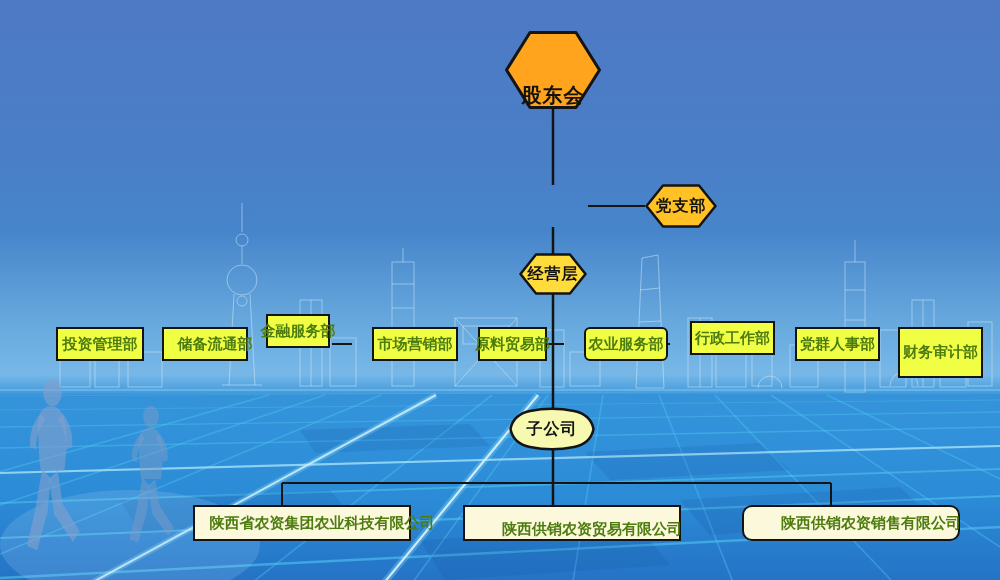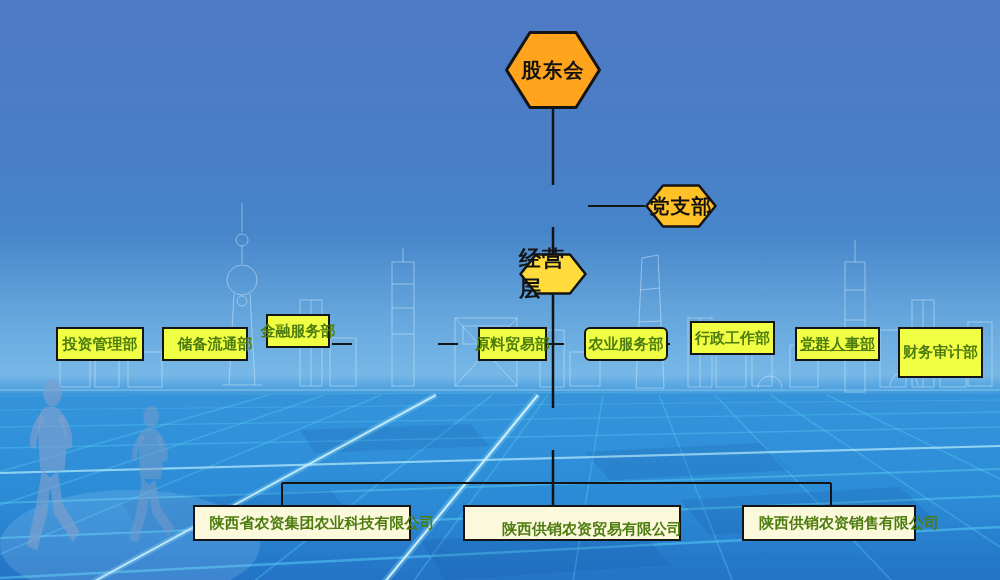--- a/index.html
+++ b/index.html
@@ -151,70 +151,79 @@
       <line x1="648" y1="344" x2="670" y2="344" stroke-width="2"></line>
       <line x1="755" y1="344" x2="775" y2="344" stroke-width="2"></line>
       <line x1="860" y1="344" x2="878" y2="344" stroke-width="2"></line>
       <line x1="553" y1="450" x2="553" y2="506" stroke-width="2.5"></line>
       <line x1="282" y1="483" x2="831" y2="483" stroke-width="2"></line>
       <line x1="282" y1="483" x2="282" y2="506" stroke-width="2"></line>
       <line x1="831" y1="483" x2="831" y2="506" stroke-width="2"></line>
     </g>
   </svg>
 
-  <div class="node hex" style="left:505px;top:31px;width:96px;height:78px;font-size:20px;">
+  <div class="node hex" style="left:505px;top:31px;width:96px;height:78px;font-size:20px;align-items:flex-end;">
     <svg viewBox="0 0 96 78">
         <polygon points="25,1.5 71,1.5 94.5,39 71,76.5 25,76.5 1.5,39" fill="#FFA41C" stroke="#141414" stroke-width="3" stroke-linejoin="round"></polygon>
       </svg>
     <span>股东会</span>
   </div>
 
-  <div class="node hex" style="left:645px;top:184px;width:72px;height:44px;font-size:20px;">
+  <div class="node hex" style="left:645px;top:184px;width:72px;height:44px;font-size:16px;">
     <svg viewBox="0 0 72 44">
         <polygon points="18,1.5 54,1.5 70.5,22 54,42.5 18,42.5 1.5,22" fill="#FFC125" stroke="#141414" stroke-width="2.5" stroke-linejoin="round"></polygon>
       </svg>
     <span>党支部</span>
   </div>
 
-  <div class="node hex" style="left:519px;top:253px;width:68px;height:42px;font-size:22px;">
+  <div class="node hex" style="left:519px;top:253px;width:68px;height:42px;font-size:16px;">
     <svg viewBox="0 0 68 42">
         <polygon points="17,1.5 51,1.5 66.5,21 51,40.5 17,40.5 1.5,21" fill="#FFDC3C" stroke="#141414" stroke-width="2.5" stroke-linejoin="round"></polygon>
       </svg>
     <span>经营层</span>
   </div>
 
   <div class="node dept" style="left:36px;top:327px;width:88px;height:34px;">
     <span>投资管理部</span>
     </div>
   <div class="node dept" style="left:142px;top:327px;width:86px;height:34px;padding-left:20px;">
     <span>储备流通部</span>
     </div>
   <div class="node dept" style="left:246px;top:314px;width:64px;height:34px;text-align:right;">
     <span>金融服务部</span>
     </div>
+  <div class="node dept" style="left:352px;top:327px;width:86px;height:34px;">
+    <span>市场营销部</span>
+    </div>
   <div class="node dept" style="left:458px;top:327px;width:69px;height:34px;">
     <span>原料贸易部</span>
     </div>
   <div class="node dept" style="left:564px;top:327px;width:84px;height:34px;border-radius:6px;">
     <span>农业服务部</span>
     </div>
   <div class="node dept" style="left:670px;top:321px;width:85px;height:34px;">
     <span>行政工作部</span>
     </div>
-  <div class="node dept" style="left:775px;top:327px;width:85px;height:34px;text-decoration:underline;">
+  <div class="node dept" style="left:775px;top:327px;width:85px;height:34px;">
     <span>党群人事部</span>
     </div>
   <div class="node dept" style="left:878px;top:327px;width:85px;height:51px;">
     <span>财务审计部</span>
     </div>
 
+  <div class="node hex" style="left:509px;top:407px;width:86px;height:44px;font-size:16px;">
+    <svg viewBox="0 0 86 44">
+        <path d="M1.5 22 C3 14 9 6.5 21 4 C36 1 50 1 65 4 C77 6.5 83 14 84.5 22 C83 30 77 37.5 65 40 C50 43 36 43 21 40 C9 37.5 3 30 1.5 22 Z" fill="#F6F9AF" stroke="#141414" stroke-width="2.5" stroke-linejoin="round"></path>
+      </svg>
+    <span>子公司</span>
+  </div>
 
   <div class="node company" style="left:173px;top:505px;width:218px;height:36px;">
     <span>陕西省农资集团农业科技有限公司</span>
     </div>
   <div class="node company" style="left:443px;top:505px;width:218px;height:36px;align-items:flex-end;">
     <span>陕西供销农资贸易有限公司</span>
     </div>
-  <div class="node company" style="left:722px;top:505px;width:174px;height:36px;">
+  <div class="node company" style="left:722px;top:505px;width:218px;height:36px;border-radius:10px;">
     <span>陕西供销农资销售有限公司</span>
     </div>
 
 </div>
 
 </body></html>

